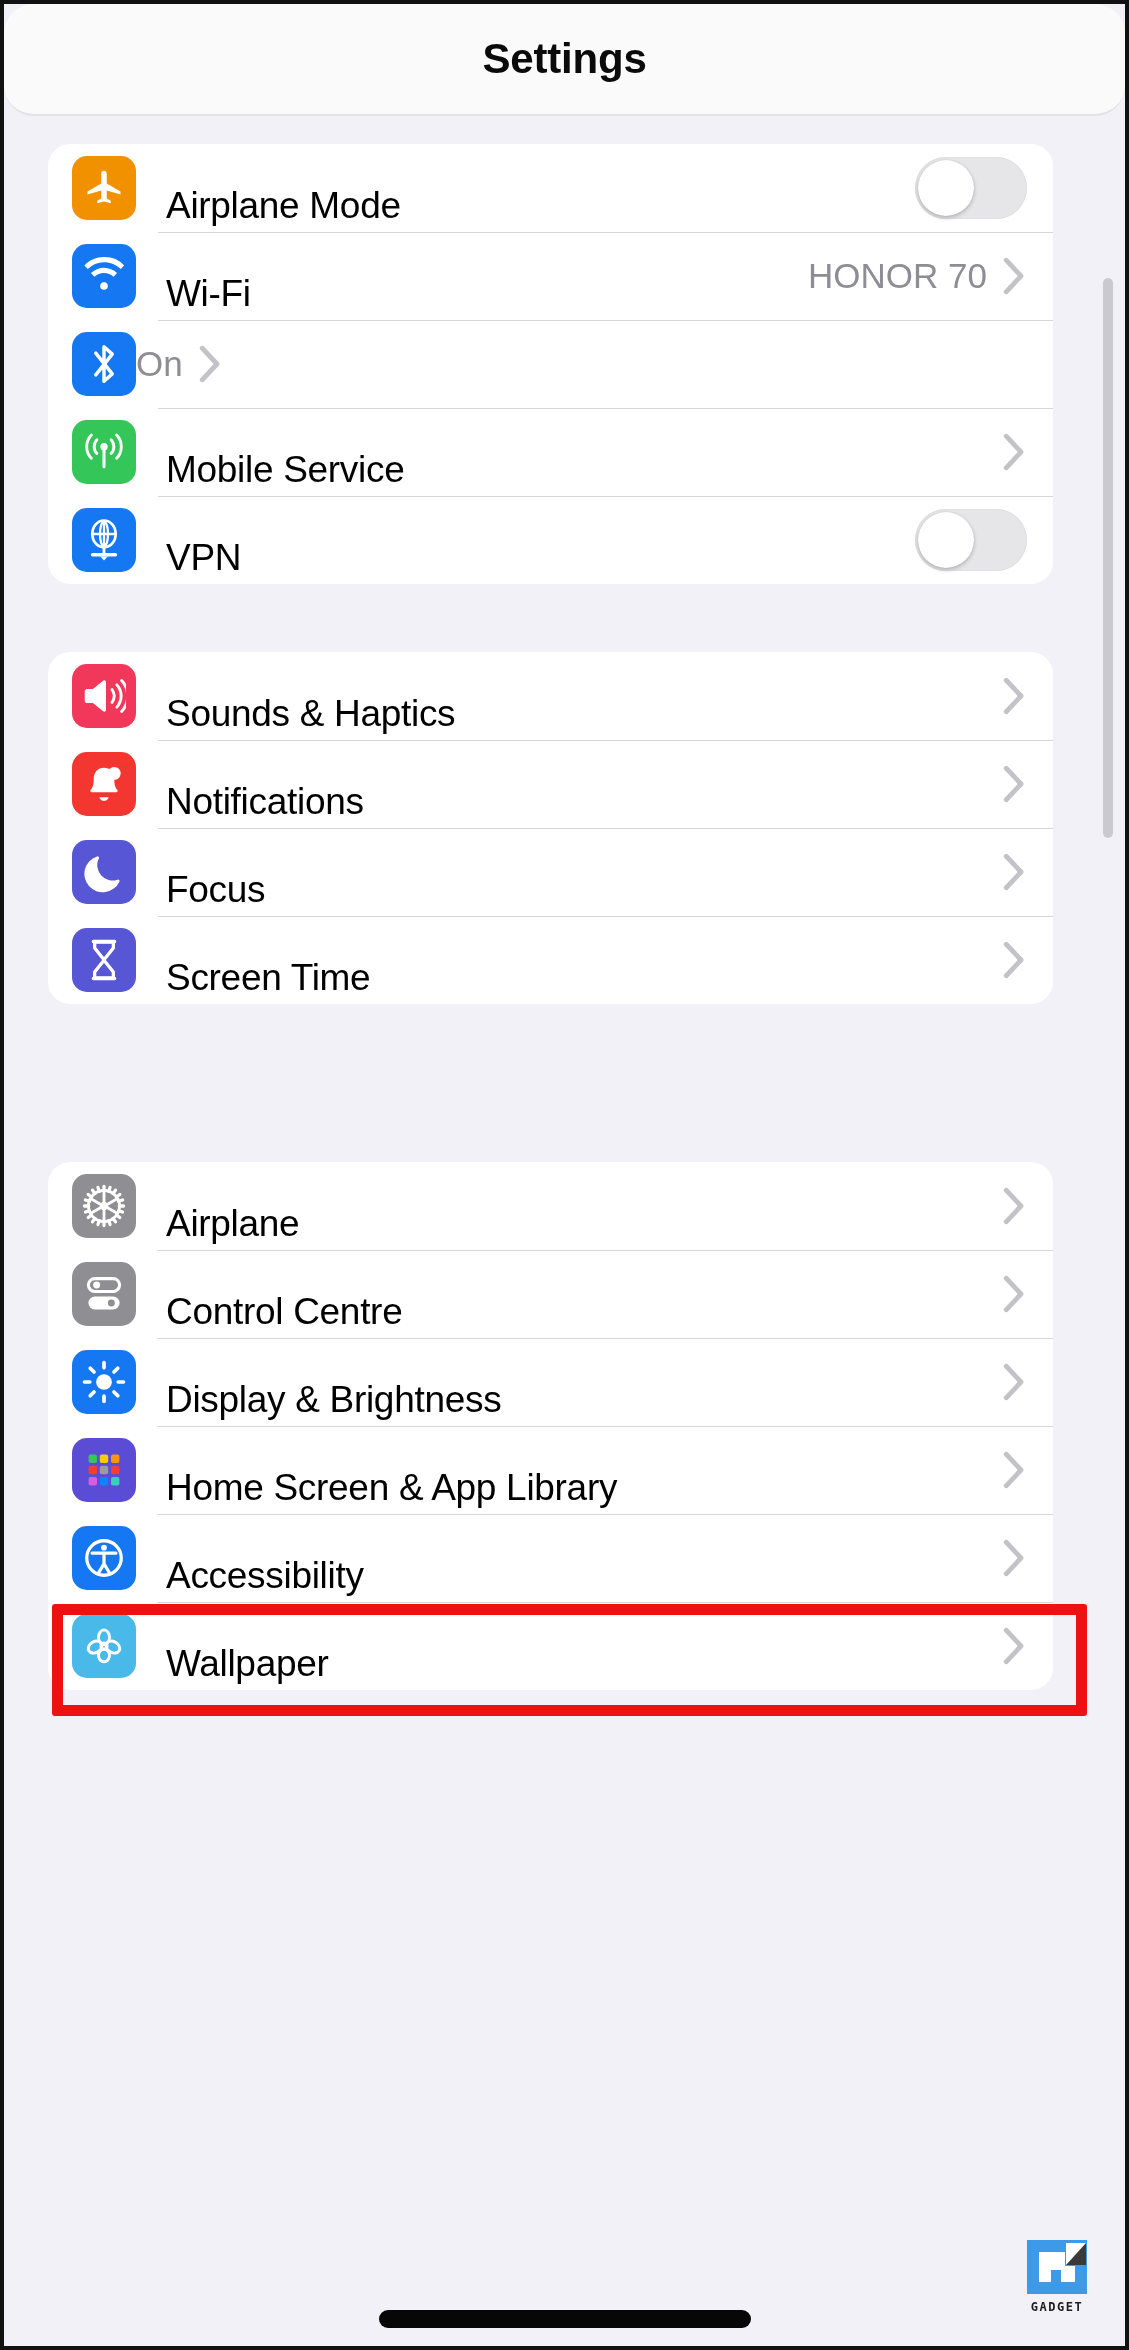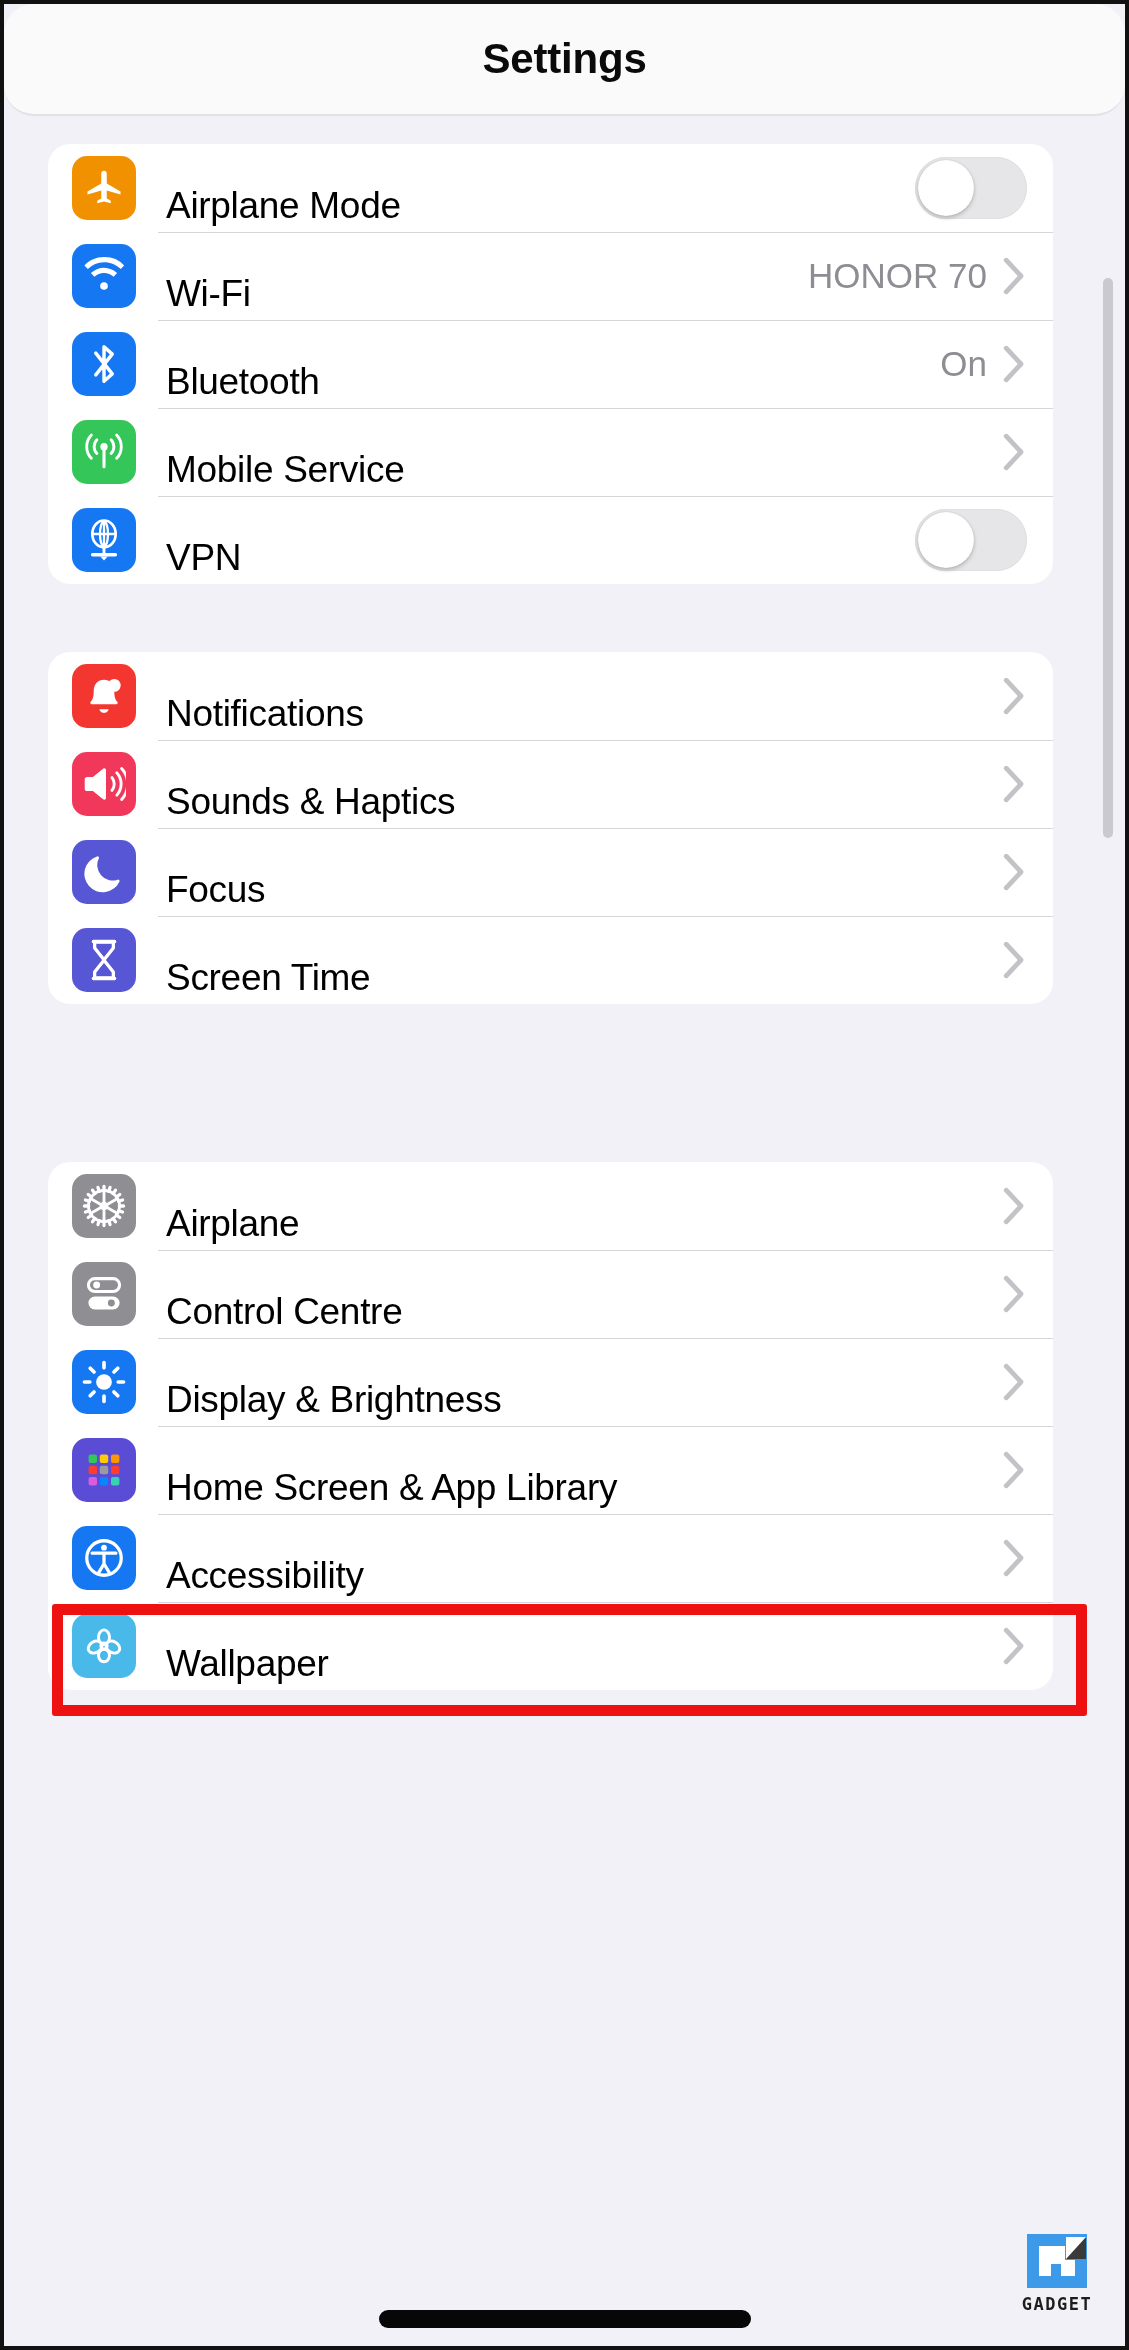--- a/index.html
+++ b/index.html
@@ -203,21 +203,21 @@
     bottom: 36px;
     z-index: 55;
     display: flex;
     flex-direction: column;
     align-items: center;
     width: 84px;
   }
   .wm-mark { position: relative; width: 64px; height: 62px; }
   .wm-text {
     margin-top: 2px;
-    font-size: 17px;
+    font-size: 12px;
     font-weight: bold;
     letter-spacing: 1.5px;
     color: #1d1d1d;
     font-family: "DejaVu Sans Mono", monospace;
   }
 </style>
 </head>
 <body>
 
 <div class="phone">
@@ -260,21 +260,20 @@
               <path fill="none" stroke="#c2c2c7" stroke-width="2.4" stroke-linecap="round" stroke-linejoin="round" d="M1.6 1.6 L9 9.5 L1.6 17.4"></path>
             </svg>
           </div>
         </div>
         <div class="row">
           <div class="icon-box" style="background: rgb(21, 120, 242);">
             <svg width="34" height="46" viewBox="0 0 18 28">
               <path fill="none" stroke="#ffffff" stroke-width="2.1" stroke-linejoin="round" stroke-linecap="round" d="M4 7.4 L14 20 L9 24.5 V3.5 L14 8 L4 20.6"></path>
             </svg>
           </div>
-          <div class="row-label">Bluetooth</div>
           <div class="row-value">On</div>
           <div class="chev">
             <svg width="22" height="38" viewBox="0 0 11 19">
               <path fill="none" stroke="#c2c2c7" stroke-width="2.4" stroke-linecap="round" stroke-linejoin="round" d="M1.6 1.6 L9 9.5 L1.6 17.4"></path>
             </svg>
           </div>
         </div>
         <div class="row">
           <div class="icon-box" style="background: rgb(52, 198, 89);">
             <svg width="46" height="46" viewBox="0 0 24 24">
@@ -302,42 +301,42 @@
             </svg>
           </div>
           <div class="row-label">VPN</div>
           <div class="toggle">
             <div class="knob"></div>
           </div>
         </div>
       </div>
     <div class="group g2" id="g1">
         <div class="row">
+          <div class="icon-box" style="background: rgb(242, 56, 90);">
+            <svg width="44" height="40" viewBox="0 0 24 22">
+              <path fill="#ffffff" d="M11.5 2.6 5.9 7.1H2.6c-.7 0-1.2.6-1.2 1.3v5.2c0 .7.5 1.3 1.2 1.3h3.3l5.6 4.5c.7.6 1.6.1 1.6-.7V3.3c0-.8-.9-1.3-1.6-.7z"></path>
+              <path fill="none" stroke="#ffffff" stroke-width="1.6" stroke-linecap="round" d="M16.4 7.5a5.6 5.6 0 0 1 0 7M19.1 4.9a9.2 9.2 0 0 1 0 12.2M21.7 2.5a12.6 12.6 0 0 1 0 17"></path>
+            </svg>
+          </div>
+          <div class="row-label">Sounds &amp; Haptics</div>
+          <div class="chev">
+            <svg width="22" height="38" viewBox="0 0 11 19">
+              <path fill="none" stroke="#c2c2c7" stroke-width="2.4" stroke-linecap="round" stroke-linejoin="round" d="M1.6 1.6 L9 9.5 L1.6 17.4"></path>
+            </svg>
+          </div>
+        </div>
+        <div class="row">
           <div class="icon-box" style="background: rgb(244, 54, 48);">
             <svg width="44" height="44" viewBox="0 0 24 24">
               <path fill="#ffffff" d="M12 3.2c-3.3 0-5.6 2.5-5.6 5.9 0 3.6-.7 5-1.7 6.1-.4.5-.1 1.3.6 1.3h13.4c.7 0 1-.8.6-1.3-1-1.1-1.7-2.5-1.7-6.1 0-3.4-2.3-5.9-5.6-5.9z"></path>
               <path fill="#ffffff" d="M12 21.2c1.3 0 2.3-.9 2.5-2h-5c.2 1.1 1.2 2 2.5 2z"></path>
               <circle cx="17.6" cy="6.2" r="3.5" fill="#ffffff"></circle>
             </svg>
           </div>
           <div class="row-label">Notifications</div>
-          <div class="chev">
-            <svg width="22" height="38" viewBox="0 0 11 19">
-              <path fill="none" stroke="#c2c2c7" stroke-width="2.4" stroke-linecap="round" stroke-linejoin="round" d="M1.6 1.6 L9 9.5 L1.6 17.4"></path>
-            </svg>
-          </div>
-        </div>
-        <div class="row">
-          <div class="icon-box" style="background: rgb(242, 56, 90);">
-            <svg width="44" height="40" viewBox="0 0 24 22">
-              <path fill="#ffffff" d="M11.5 2.6 5.9 7.1H2.6c-.7 0-1.2.6-1.2 1.3v5.2c0 .7.5 1.3 1.2 1.3h3.3l5.6 4.5c.7.6 1.6.1 1.6-.7V3.3c0-.8-.9-1.3-1.6-.7z"></path>
-              <path fill="none" stroke="#ffffff" stroke-width="1.6" stroke-linecap="round" d="M16.4 7.5a5.6 5.6 0 0 1 0 7M19.1 4.9a9.2 9.2 0 0 1 0 12.2M21.7 2.5a12.6 12.6 0 0 1 0 17"></path>
-            </svg>
-          </div>
-          <div class="row-label">Sounds &amp; Haptics</div>
           <div class="chev">
             <svg width="22" height="38" viewBox="0 0 11 19">
               <path fill="none" stroke="#c2c2c7" stroke-width="2.4" stroke-linecap="round" stroke-linejoin="round" d="M1.6 1.6 L9 9.5 L1.6 17.4"></path>
             </svg>
           </div>
         </div>
         <div class="row">
           <div class="icon-box" style="background: rgb(87, 86, 213);">
             <svg width="40" height="42" viewBox="0 0 22 24">
               <path fill="#ffffff" d="M18.8 16.4A8.8 8.8 0 0 1 8.1 4.1a.8.8 0 0 0-1.1-1A10.5 10.5 0 1 0 19.8 17.5a.8.8 0 0 0-1-1.1z"></path>

